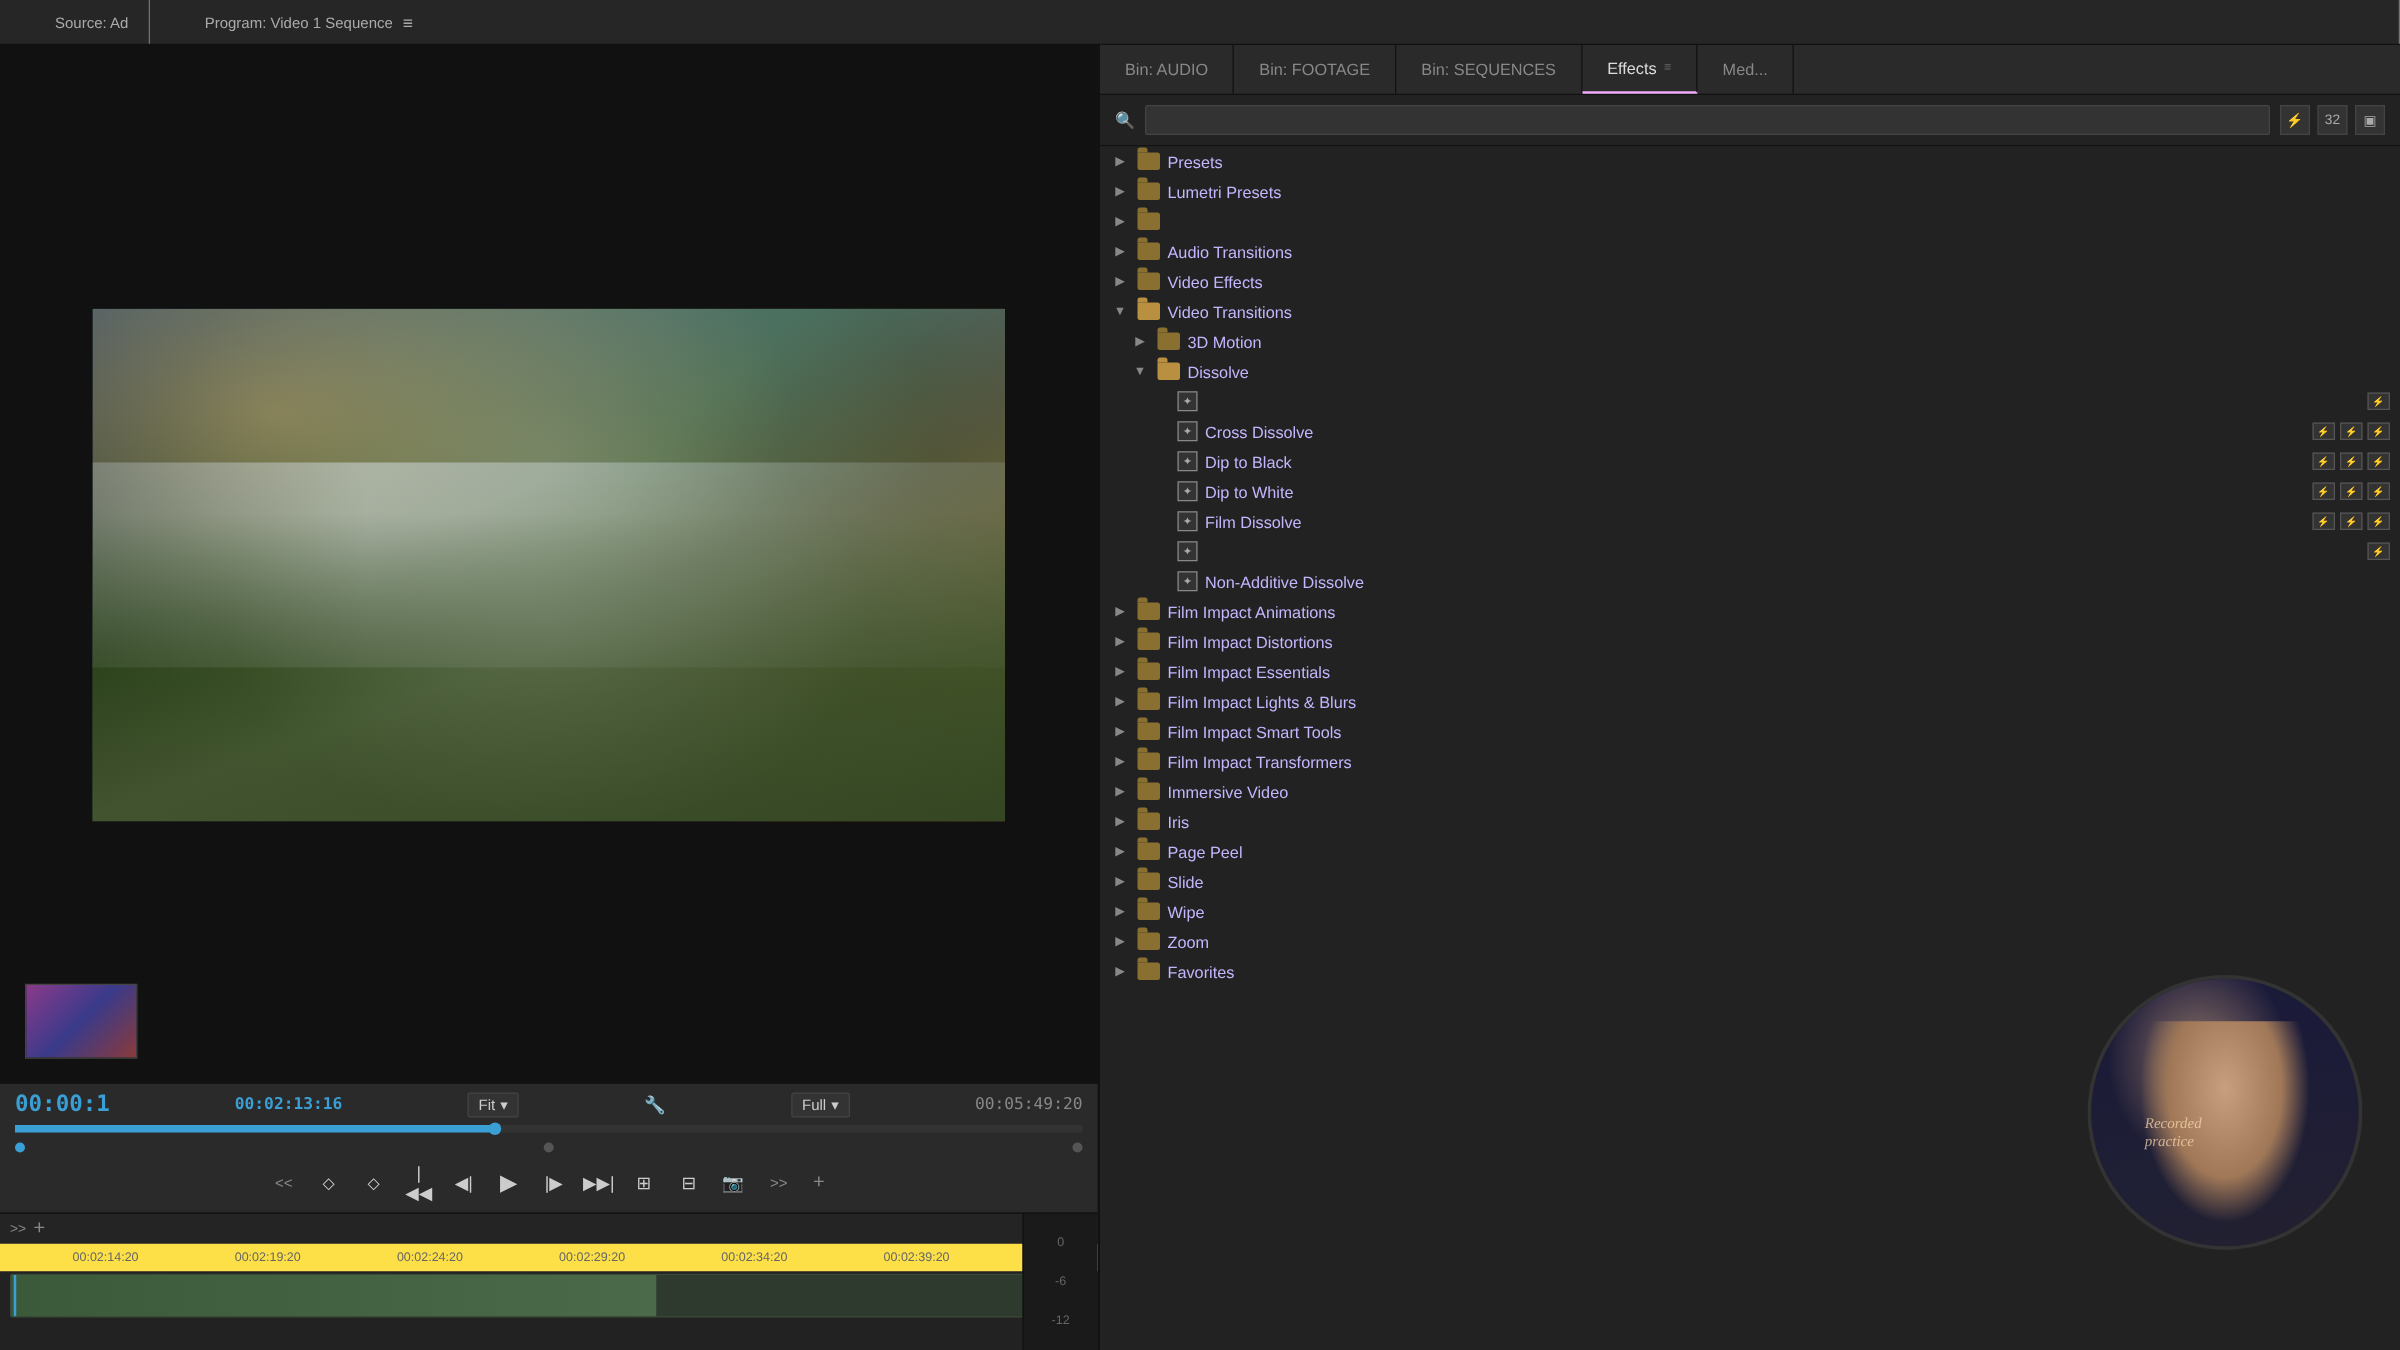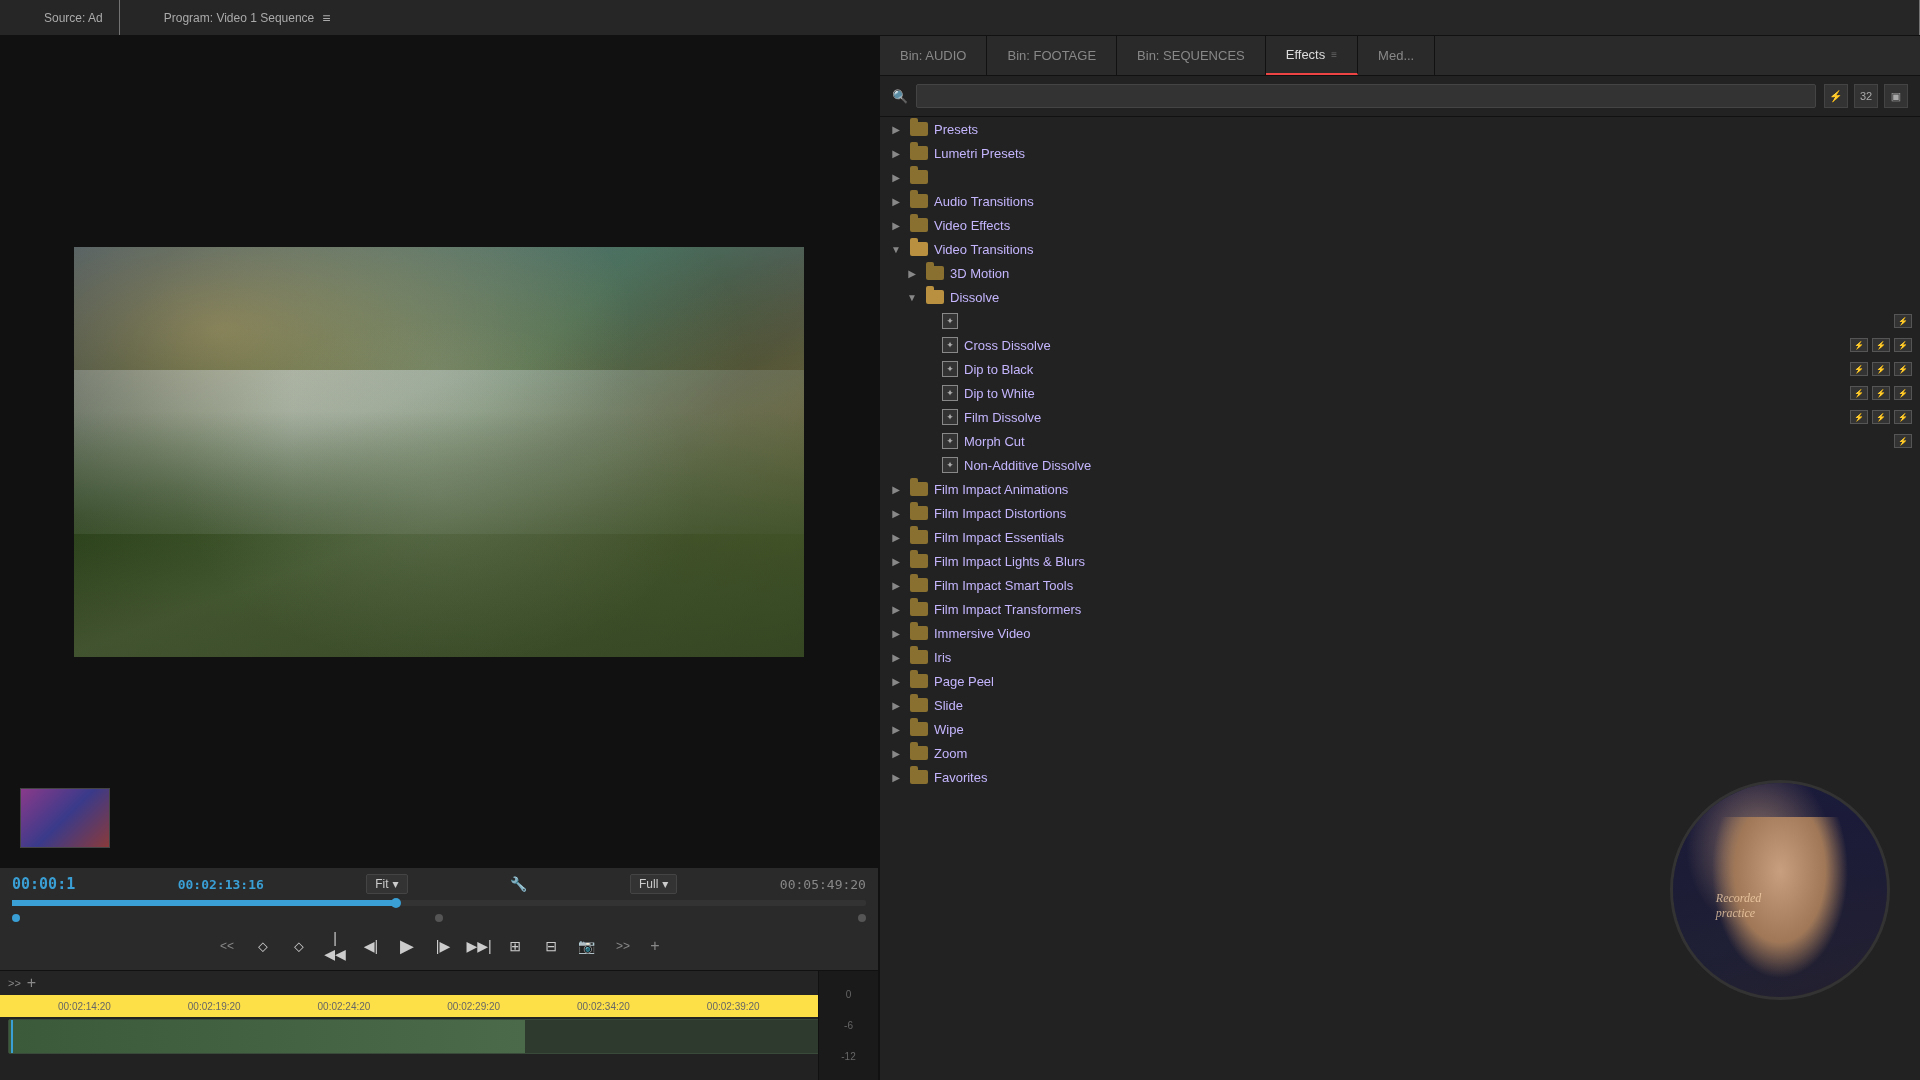--- a/index.html
+++ b/index.html
@@ -129,21 +129,21 @@
     }
 
     .time-bar {
       display: flex;
       align-items: center;
       justify-content: space-between;
     }
 
     .time-current {
       color: #3a9fd5;
-      font-size: 15px;
+      font-size: 18px;
       font-weight: bold;
       font-family: monospace;
     }
 
     .time-duration {
       color: #3a9fd5;
       font-size: 13px;
       font-weight: bold;
       font-family: monospace;
     }
@@ -284,21 +284,21 @@
       padding: 0 20px;
       font-size: 13px;
       color: #888;
       cursor: pointer;
       border-right: 1px solid #111;
       white-space: nowrap;
     }
 
     .tab.active {
       color: #ddd;
-      border-bottom: 2px solid #ef4444;
+      border-bottom: 2px solid #f0abfc;
     }
 
     .tab-icon {
       margin-left: 6px;
       font-size: 10px;
       color: #666;
     }
 
     
     .search-bar {
@@ -747,21 +747,20 @@
         <div class="tree-item-icons">
           <div class="effect-icon-small">⚡</div>
           <div class="effect-icon-small">⚡</div>
           <div class="effect-icon-small">⚡</div>
         </div>
       </div>
 
       <div class="tree-item indent-2">
         <span class="tree-toggle" style="visibility:hidden;">▶</span>
         <span class="tree-effect-icon">✦</span>
-        <span class="tree-label">Morph Cut</span>
         <div class="tree-item-icons">
           <div class="effect-icon-small">⚡</div>
         </div>
       </div>
 
       <div class="tree-item indent-2">
         <span class="tree-toggle" style="visibility:hidden;">▶</span>
         <span class="tree-effect-icon">✦</span>
         <span class="tree-label">Non-Additive Dissolve</span>
       </div>

